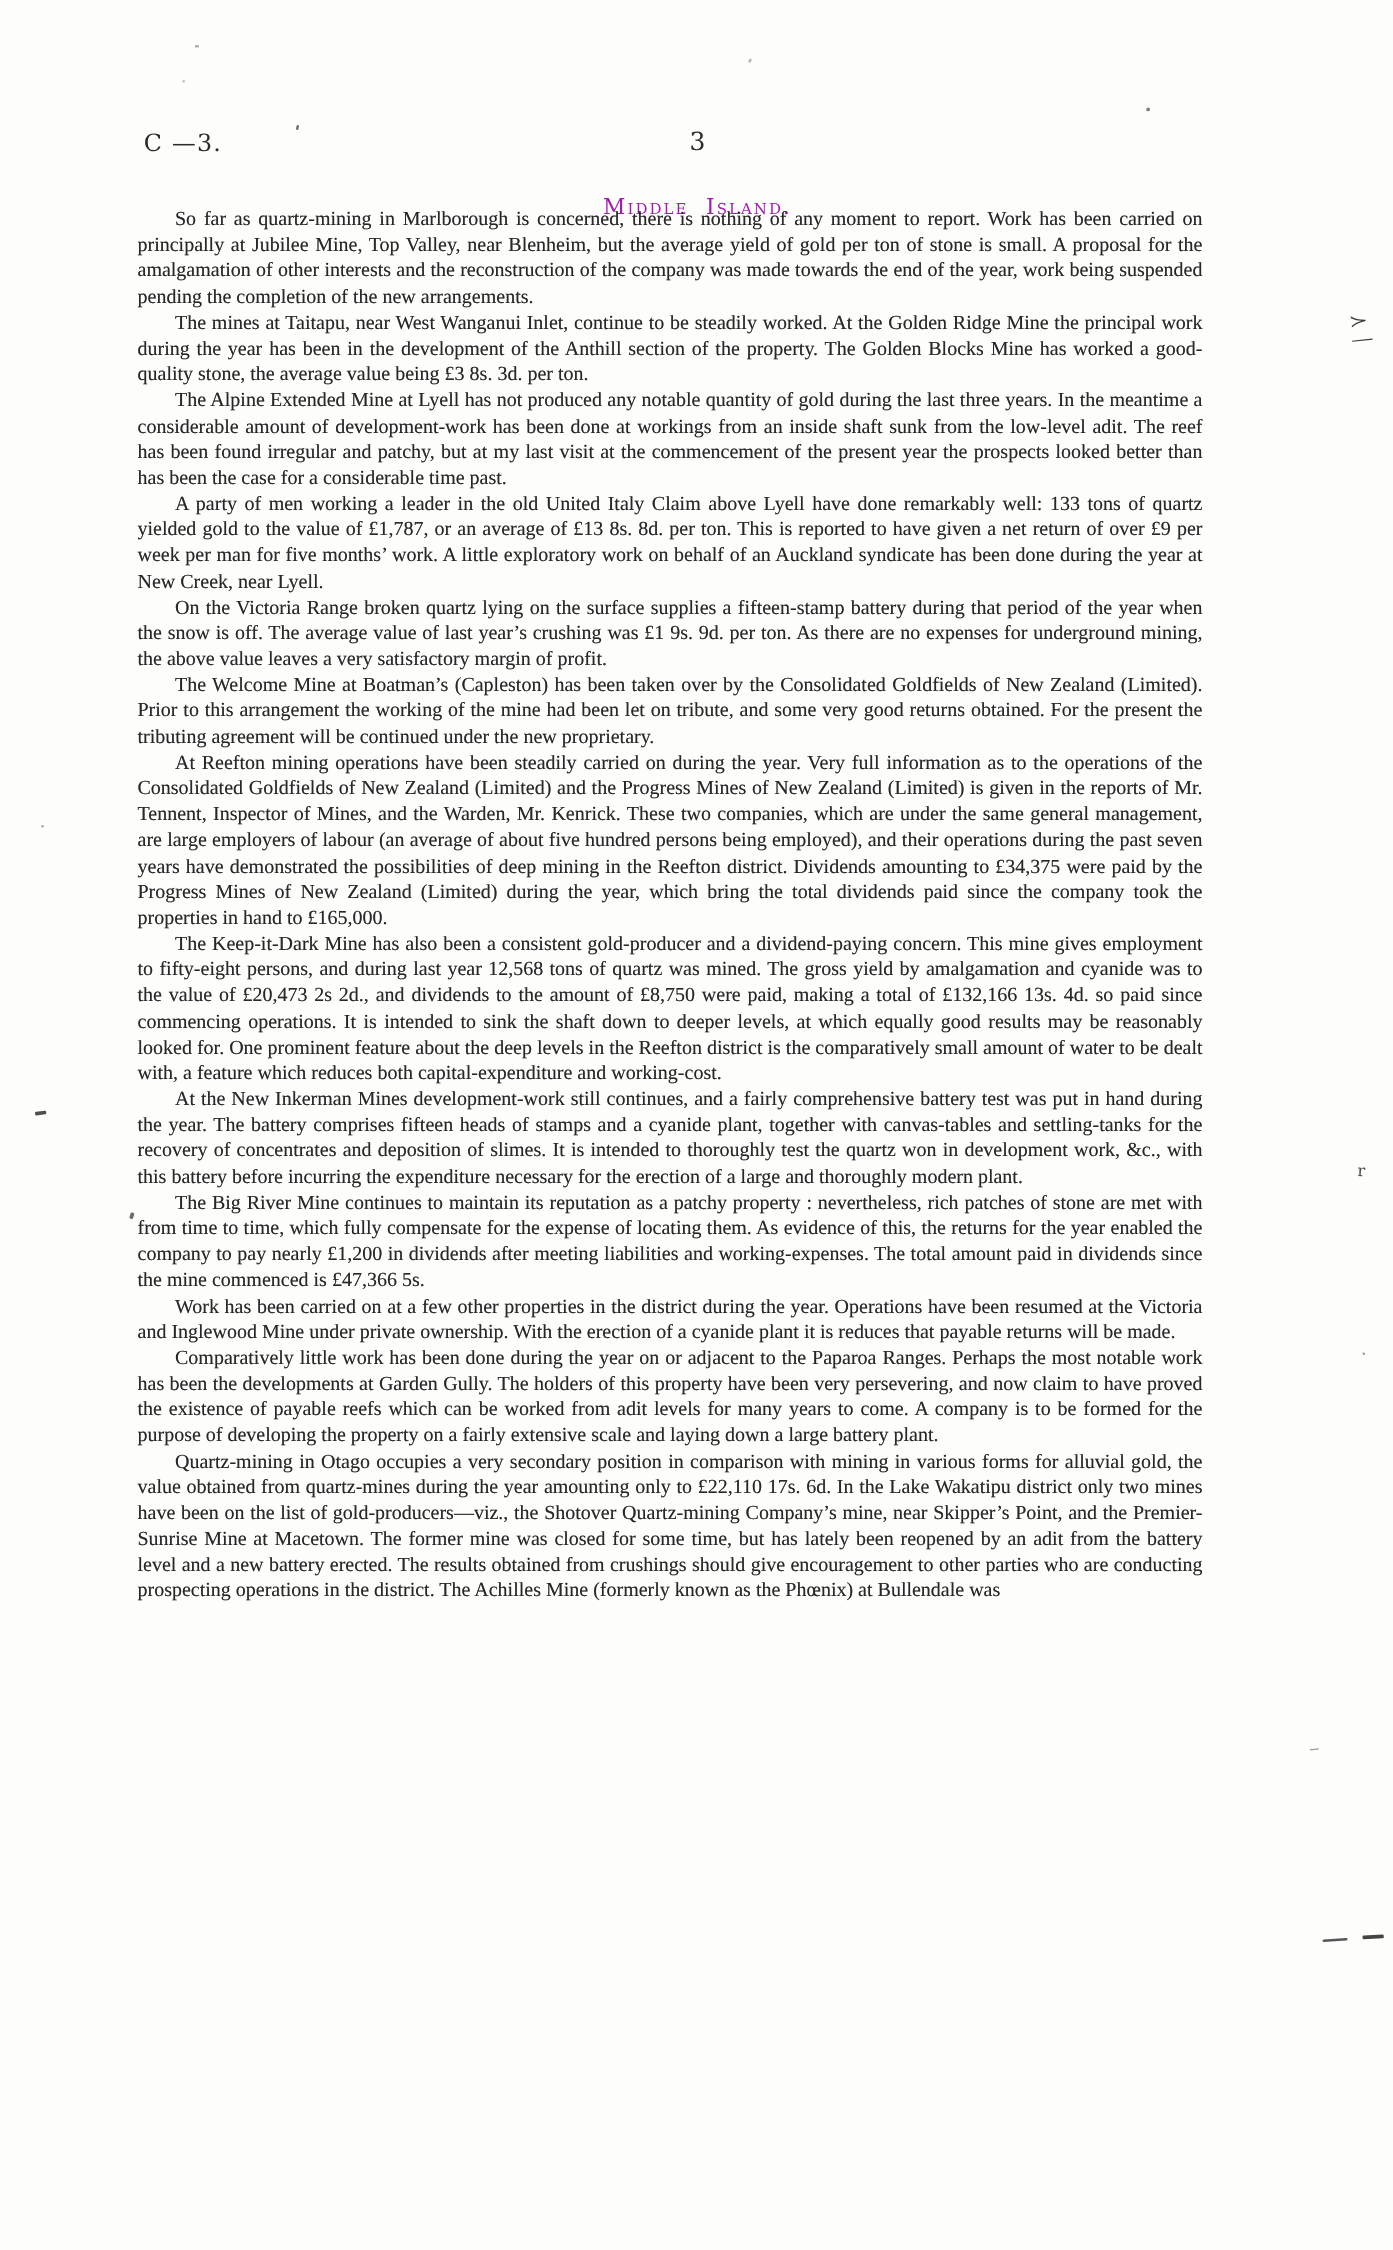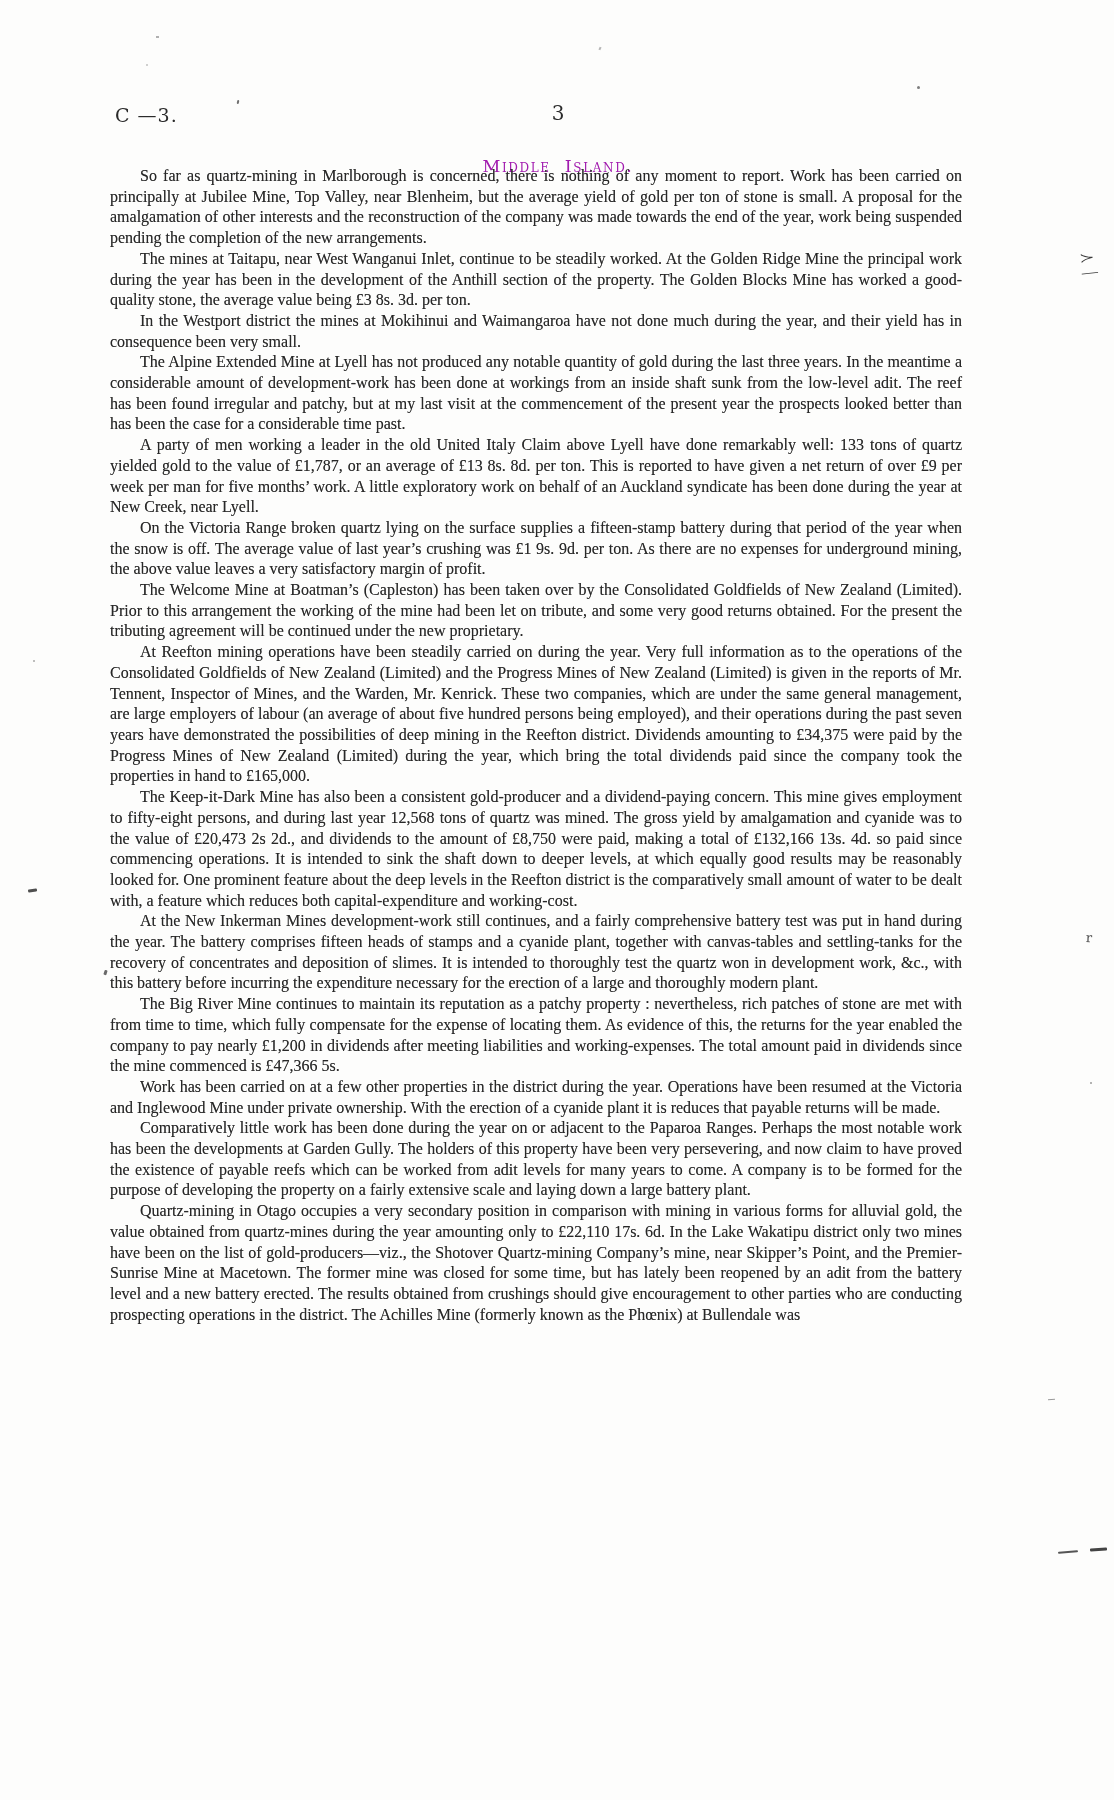--- a/index.html
+++ b/index.html
@@ -104,21 +104,20 @@
 
   <span class="report-code">C —3.</span>
 
   <span class="page-number">3</span>
 
   <h1 class="section-title">Middle Island.</h1>
 
   <main class="body-text">
     <p>So far as quartz-mining in Marlborough is concerned, there is nothing of any moment to report.  Work has been carried on principally at Jubilee Mine, Top Valley, near Blenheim, but the average yield of gold per ton of stone is small.  A proposal for the amalgamation of other interests and the reconstruction of the company was made towards the end of the year, work being suspended pending the completion of the new arrangements.</p>
     <p>The mines at Taitapu, near West Wanganui Inlet, continue to be steadily worked.  At the Golden Ridge Mine the principal work during the year has been in the development of the Anthill section of the property.  The Golden Blocks Mine has worked a good-quality stone, the average value being £3 8s. 3d. per ton.</p>
-    <p>In the Westport district the mines at Mokihinui and Waimangaroa have not done much during the year, and their yield has in consequence been very small.</p>
     <p>The Alpine Extended Mine at Lyell has not produced any notable quantity of gold during the last three years.  In the meantime a considerable amount of development-work has been done at workings from an inside shaft sunk from the low-level adit.  The reef has been found irregular and patchy, but at my last visit at the commencement of the present year the prospects looked better than has been the case for a considerable time past.</p>
     <p>A party of men working a leader in the old United Italy Claim above Lyell have done remarkably well: 133 tons of quartz yielded gold to the value of £1,787, or an average of £13 8s. 8d. per ton.  This is reported to have given a net return of over £9 per week per man for five months’ work.  A little exploratory work on behalf of an Auckland syndicate has been done during the year at New Creek, near Lyell.</p>
     <p>On the Victoria Range broken quartz lying on the surface supplies a fifteen-stamp battery during that period of the year when the snow is off.  The average value of last year’s crushing was £1 9s. 9d. per ton.  As there are no expenses for underground mining, the above value leaves a very satisfactory margin of profit.</p>
     <p>The Welcome Mine at Boatman’s (Capleston) has been taken over by the Consolidated Goldfields of New Zealand (Limited).  Prior to this arrangement the working of the mine had been let on tribute, and some very good returns obtained.  For the present the tributing agreement will be continued under the new proprietary.</p>
     <p>At Reefton mining operations have been steadily carried on during the year.  Very full information as to the operations of the Consolidated Goldfields of New Zealand (Limited) and the Progress Mines of New Zealand (Limited) is given in the reports of Mr. Tennent, Inspector of Mines, and the Warden, Mr. Kenrick.  These two companies, which are under the same general management, are large employers of labour (an average of about five hundred persons being employed), and their operations during the past seven years have demonstrated the possibilities of deep mining in the Reefton district.  Dividends amounting to £34,375 were paid by the Progress Mines of New Zealand (Limited) during the year, which bring the total dividends paid since the company took the properties in hand to £165,000.</p>
     <p>The Keep-it-Dark Mine has also been a consistent gold-producer and a dividend-paying concern.  This mine gives employment to fifty-eight persons, and during last year 12,568 tons of quartz was mined.  The gross yield by amalgamation and cyanide was to the value of £20,473 2s 2d., and dividends to the amount of £8,750 were paid, making a total of £132,166 13s. 4d. so paid since commencing operations.  It is intended to sink the shaft down to deeper levels, at which equally good results may be reasonably looked for.  One prominent feature about the deep levels in the Reefton district is the comparatively small amount of water to be dealt with, a feature which reduces both capital-expenditure and working-cost.</p>
     <p>At the New Inkerman Mines development-work still continues, and a fairly comprehensive battery test was put in hand during the year.  The battery comprises fifteen heads of stamps and a cyanide plant, together with canvas-tables and settling-tanks for the recovery of concentrates and deposition of slimes.  It is intended to thoroughly test the quartz won in development work, &amp;c., with this battery before incurring the expenditure necessary for the erection of a large and thoroughly modern plant.</p>
     <p>The Big River Mine continues to maintain its reputation as a patchy property : nevertheless, rich patches of stone are met with from time to time, which fully compensate for the expense of locating them.  As evidence of this, the returns for the year enabled the company to pay nearly £1,200 in dividends after meeting liabilities and working-expenses.  The total amount paid in dividends since the mine commenced is £47,366 5s.</p>
     <p>Work has been carried on at a few other properties in the district during the year.  Operations have been resumed at the Victoria and Inglewood Mine under private ownership.  With the erection of a cyanide plant it is reduces that payable returns will be made.</p>
     <p>Comparatively little work has been done during the year on or adjacent to the Paparoa Ranges.  Perhaps the most notable work has been the developments at Garden Gully.  The holders of this property have been very persevering, and now claim to have proved the existence of payable reefs which can be worked from adit levels for many years to come.  A company is to be formed for the purpose of developing the property on a fairly extensive scale and laying down a large battery plant.</p>

